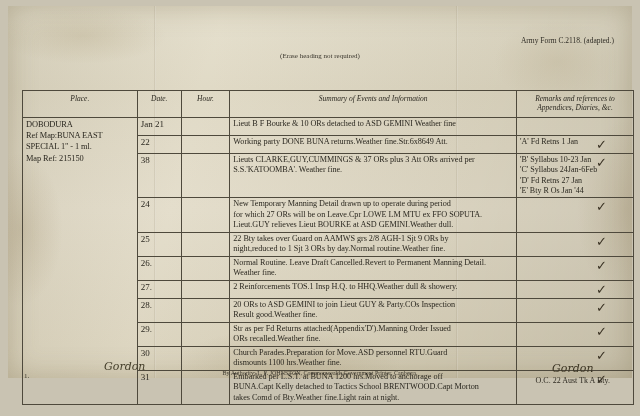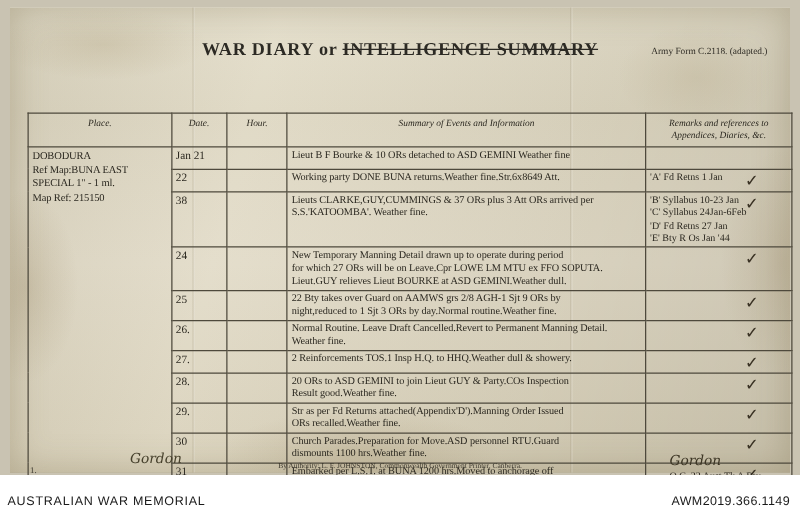--- a/index.html
+++ b/index.html
@@ -132,20 +132,21 @@
   }
   .sig-block {
     position: absolute; right: 22px; top: 356px;
     font-size: 8px; color: #2f2b22; text-align: left; line-height: 1.3;
   }
   .sig-script {
     font-family: "DejaVu Serif", serif;
     font-style: italic;
     font-size: 11px;
     color: #3c3524;
+    text-align: center;
   }
   .sig-left {
     position: absolute; left: 96px; top: 354px;
     font-family: "DejaVu Serif", serif; font-style: italic;
     font-size: 11px; color: #46402c;
   }
   .page-num {
     position: absolute; left: 16px; top: 366px;
     font-size: 7px; color: #3b372d;
   }
@@ -174,25 +175,21 @@
   <div class="sheet">
     <div class="stains"></div>
     <div class="fold" style="left:146px;"></div>
     <div class="fold" style="left:448px;"></div>
 
     <div class="doc">
 
       <div class="formno">Army Form C.2118.
 (adapted.)</div>
 
-      <div class="title-row">
-        <span>WAR DIARY</span>
-        <span>or</span>
-        <span class="strike">INTELLIGENCE SUMMARY</span>
-      </div>
+      <div class="subtitle">(Erase heading not required)</div>
 
 
       <table class="wd">
         <thead>
           <tr>
             <th class="col-place">Place.</th>
             <th class="col-date">Date.</th>
             <th class="col-hour">Hour.</th>
             <th class="col-sum">Summary of Events and Information</th>
             <th class="col-rem" style="white-space:pre-line;">Remarks and references to
@@ -290,18 +287,14 @@
       <div class="authority">By Authority: L. F. JOHNSTON, Commonwealth Government Printer, Canberra.</div>
       <div class="sig-left sig-script">Gordon</div>
       <div class="sig-block">
         <div class="sig-script">Gordon</div>
         <div>O.C. 22 Aust Tk A Bty.</div>
       </div>
 
     </div>
   </div>
 
-  <div class="footer-bar">
-    <div class="awm">AUSTRALIAN WAR MEMORIAL</div>
-    <div class="accession">AWM2019.366.1149</div>
-  </div>
 
 </div>
 
 </body></html>

